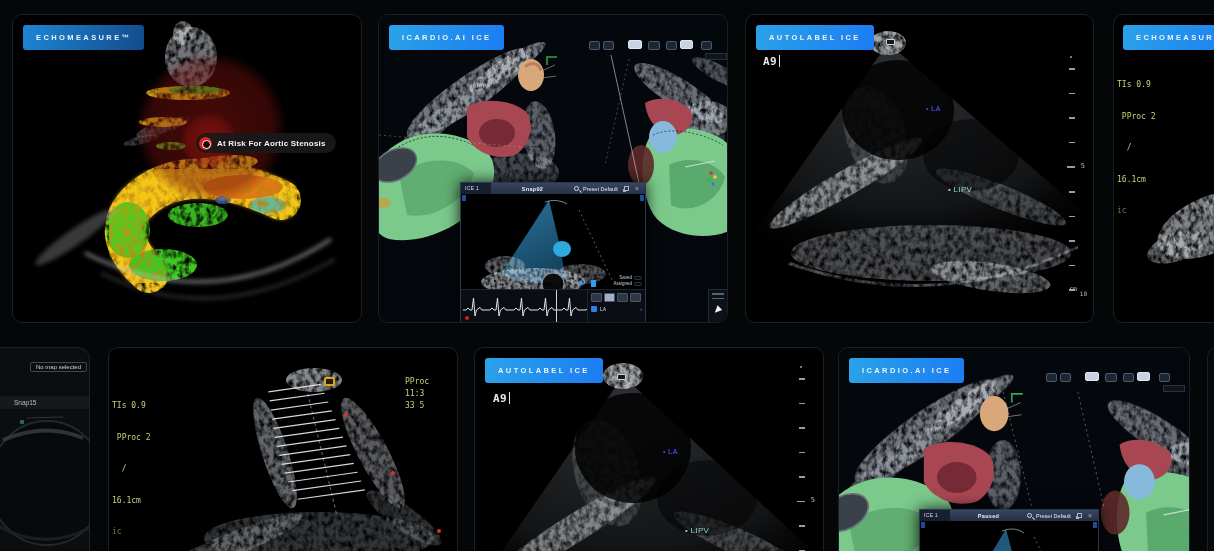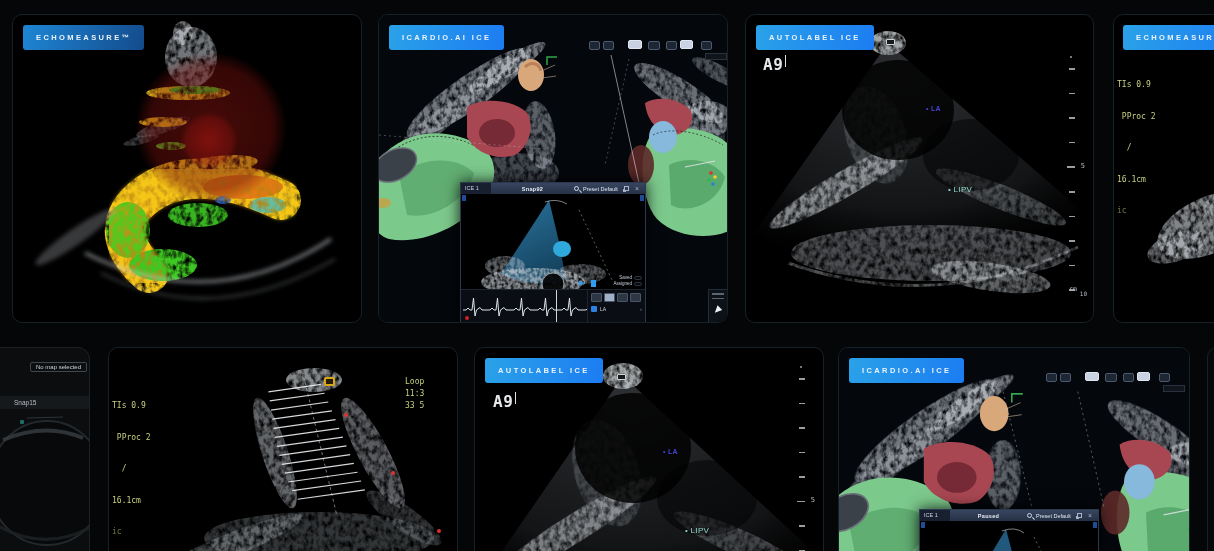--- a/index.html
+++ b/index.html
@@ -23,21 +23,21 @@
     background:radial-gradient(circle,rgba(135,20,16,.52) 0%,rgba(115,16,13,.45) 58%,rgba(90,10,10,0) 72%)}
   .aura2{position:absolute;left:167px;top:97px;width:58px;height:58px;border-radius:50%;z-index:3;
     background:radial-gradient(circle,rgba(175,24,18,.55) 0%,rgba(150,20,16,.35) 55%,rgba(120,14,12,0) 70%)}
   .risk-pill{position:absolute;left:183px;top:118px;z-index:7;display:flex;align-items:center;gap:5px;
     height:20px;padding:0 10px 0 3px;border-radius:10px;background:rgba(25,25,27,.93);
     color:#f3f3f3;font-size:8px;font-weight:bold;letter-spacing:.2px;white-space:nowrap}
   .risk-dot{width:13px;height:13px;border-radius:50%;background:#e01f1f;position:relative;flex:0 0 13px}
   .risk-dot::after{content:"";position:absolute;left:3px;top:3px;width:7px;height:7px;border-radius:50%;
     background:#200404;border:1.5px solid #fff}
   
-  .a9{position:absolute;z-index:5;color:#e6e9ec;font-size:16px;font-weight:bold;letter-spacing:.5px;display:flex}
+  .a9{position:absolute;z-index:5;color:#e6e9ec;font-size:11px;font-weight:bold;letter-spacing:.5px;display:flex}
   .a9 i{display:block;width:1px;height:12px;background:#dfe3e6;margin-left:2px}
   .probe-ico{position:absolute;z-index:5;width:9px;height:6px;border:1px solid #cfd4d8;border-radius:1px;background:#16181a}
   .lab-la{position:absolute;z-index:5;color:#4443d2;font-size:7px;font-weight:bold;letter-spacing:.3px}
   .lab-lipv{position:absolute;z-index:5;color:#90d9cf;font-size:8px;letter-spacing:.3px}
   .ruler{position:absolute;z-index:5;width:18px}
   .ruler .tick{position:absolute;right:6px;width:6px;height:1.5px;background:#989ea4}
   .ruler .dot0{position:absolute;right:9px;top:-12px;width:2px;height:2px;background:#9aa0a6;border-radius:50%}
   .ruler .r5{position:absolute;right:-4px;font-size:7px;color:#b8bdc2;font-family:"DejaVu Sans Mono",monospace}
   .ruler .rcm{position:absolute;right:4px;font-size:6.5px;color:#b8bdc2;font-family:"DejaVu Sans Mono",monospace}
   .ruler .r10{position:absolute;right:-6px;font-size:6px;color:#b8bdc2;font-family:"DejaVu Sans Mono",monospace}
@@ -140,20 +140,24 @@
         </g>
       </g>
       <g filter="url(#c1bl)">
         <path d="M 72,238 Q 200,302 318,224" fill="none" stroke="#c8cdd2" stroke-width="3.5" opacity="0.55"></path>
         <path d="M 88,258 Q 200,315 322,244" fill="none" stroke="#9aa0a6" stroke-width="2.5" opacity="0.35"></path>
         <ellipse cx="62" cy="222" rx="48" ry="8" fill="#b8bec4" opacity="0.3" transform="rotate(-35 62 222)"></ellipse>
       </g>
     </svg>
     <div class="aura"></div>
     <div class="aura2"></div>
+    <div class="risk-pill">
+      <span class="risk-dot"></span>
+      <span>At Risk For Aortic Stenosis</span>
+    </div>
     <div class="badge deep">ECHOMEASURE™</div>
   </div>
 
   <div class="card" style="left:378px;top:14px;width:350px;height:309px">
     <svg width="350" height="309" viewBox="0 0 350 309">
       <defs>
         <filter id="i1sp" x="-30%" y="-30%" width="160%" height="160%">
           <feTurbulence type="fractalNoise" baseFrequency="0.22 0.16" numOctaves="3" seed="4" result="n"></feTurbulence>
           <feComponentTransfer in="n" result="nn">
               <feFuncA type="linear" slope="2.3" intercept="-0.4"></feFuncA>
@@ -452,21 +456,21 @@
     <div class="rdot" style="left:282px;top:123px"></div>
     <div class="rdot" style="left:328px;top:181px"></div>
     <div class="tele" style="left:3px;top:32px">
       <div>TIs 0.9</div>
       <div> PProc 2</div>
       <div>  /</div>
       <div>16.1cm</div>
       <div style="opacity:.55">ic</div>
     </div>
     <div class="loopinfo" style="left:296px;top:28px">
-      <div>Loop</div>
+      <div>PProc</div>
       <div>11:3</div>
       <div>33 5</div>
     </div>
   </div>
 
   <div class="card" style="left:474px;top:347px;width:350px;height:260px">
     <svg width="350" height="260" viewBox="0 0 350 260">
       <defs>
         <filter id="a2sp" x="-30%" y="-30%" width="160%" height="160%">
           <feTurbulence type="fractalNoise" baseFrequency="0.2 0.15" numOctaves="3" seed="17" result="n"></feTurbulence>

